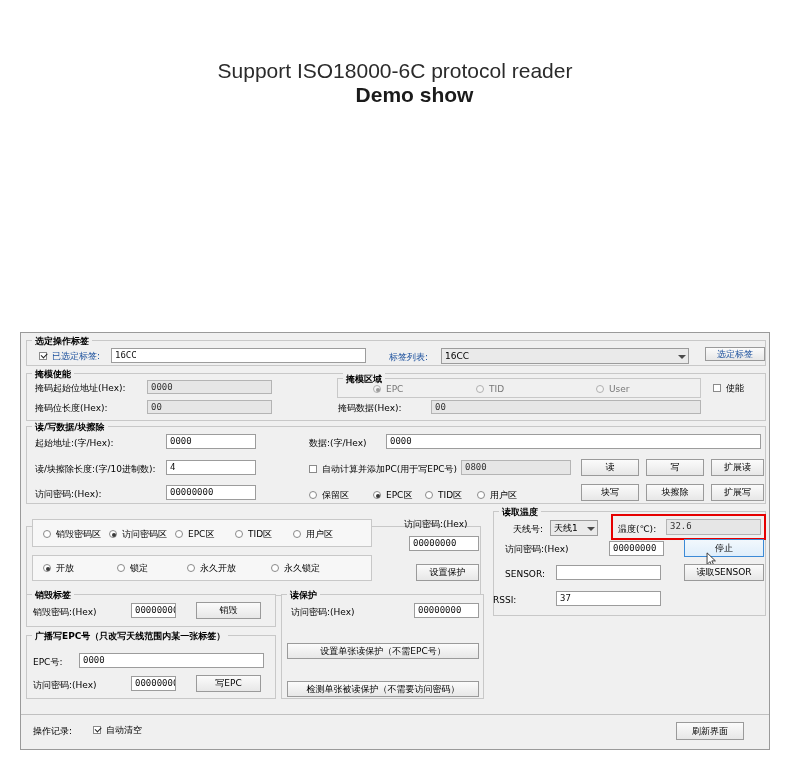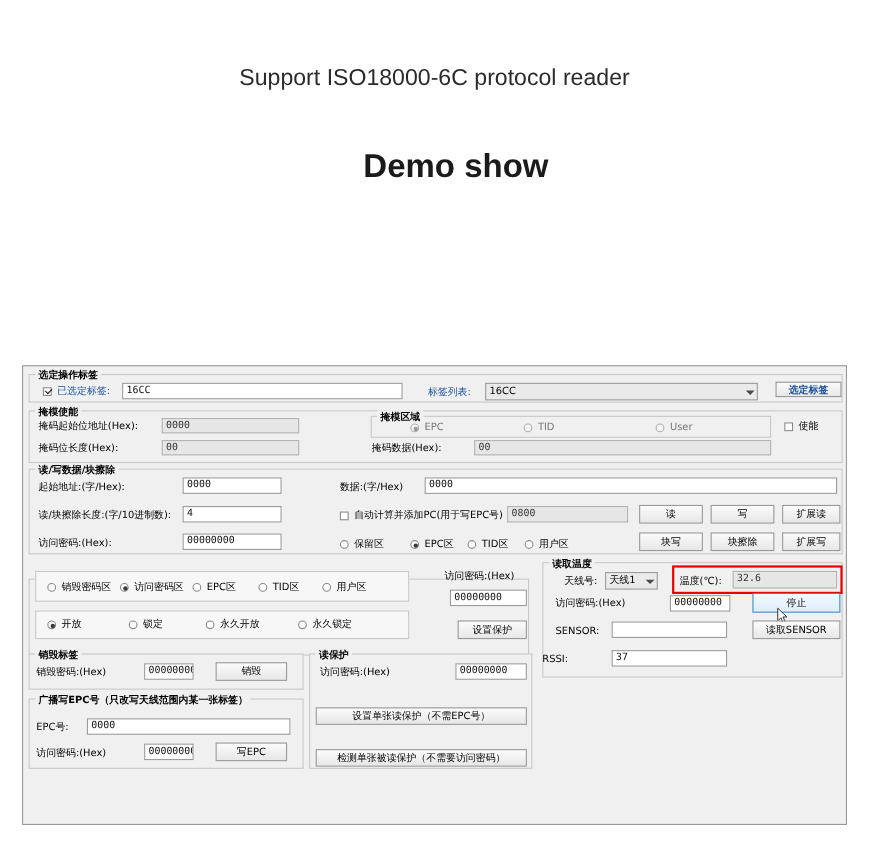--- a/index.html
+++ b/index.html
@@ -20,22 +20,21 @@
     letter-spacing:-0.5px;
     color:#2b2b2b;
     font-family:"Liberation Sans","DejaVu Sans",sans-serif;
   }
   .poster .subtitle{
     margin-top:21px;
     font-size:21px;
     color:#2b2b2b;
   }
   .poster .demo{
-    margin-top:52px;
-    font-size:30px;
+    font-size:21px;
     font-weight:bold;
     color:#1b1b1b;
     padding-left:39px;
   }
   
   .app{
     position:absolute;
     left:20px;top:332px;
     width:750px;height:418px;
     background:#f0f0f0;
@@ -158,21 +157,21 @@
   <div class="grp" style="left:5px;top:7px;width:740px;height:26px;">
     <span class="cap">选定操作标签</span>
   </div>
   <span class="check on blue" style="left:18px;top:18px;">已选定标签:</span>
   <div class="fld" style="left:90px;top:15px;width:255px;height:15px;">16CC</div>
   <span class="lbl" style="left:368px;top:19px;color:#1a4f9c;">标签列表:</span>
   <div class="combo" style="left:420px;top:15px;width:248px;height:16px;">
     <span>16CC</span>
     <span class="arw"></span>
   </div>
-  <div class="btn link" style="left:684px;top:14px;width:60px;height:14px;font-weight:bold;">选定标签</div>
+  <div class="btn link" style="left:684px;top:14px;width:60px;height:14px;">选定标签</div>
 
   <div class="grp" style="left:5px;top:40px;width:740px;height:48px;">
     <span class="cap">掩模使能</span>
   </div>
   <span class="lbl" style="left:14px;top:50px;">掩码起始位地址(Hex):</span>
   <div class="fld ro" style="left:126px;top:47px;width:125px;height:14px;">0000</div>
   <span class="lbl" style="left:14px;top:70px;">掩码位长度(Hex):</span>
   <div class="fld ro" style="left:126px;top:67px;width:125px;height:14px;">00</div>
 
   <div class="grp" style="left:316px;top:45px;width:364px;height:20px;">
@@ -278,14 +277,19 @@
   <div class="btn" style="left:175px;top:342px;width:65px;height:17px;">写EPC</div>
 
   <div class="grp" style="left:260px;top:261px;width:203px;height:105px;">
     <span class="cap">读保护</span>
   </div>
   <span class="lbl" style="left:270px;top:274px;">访问密码:(Hex)</span>
   <div class="fld" style="left:393px;top:270px;width:65px;height:15px;">00000000</div>
   <div class="btn" style="left:266px;top:310px;width:192px;height:16px;">设置单张读保护（不需EPC号）</div>
   <div class="btn" style="left:266px;top:348px;width:192px;height:16px;">检测单张被读保护（不需要访问密码）</div>
 
+  <div class="statusbar">
+    <span class="lbl" style="left:12px;top:11px;">操作记录:</span>
+    <span class="check on" style="left:72px;top:10px;">自动清空</span>
+    <div class="btn" style="left:655px;top:7px;width:68px;height:18px;">刷新界面</div>
+  </div>
 
 </div>
 
 </body></html>

